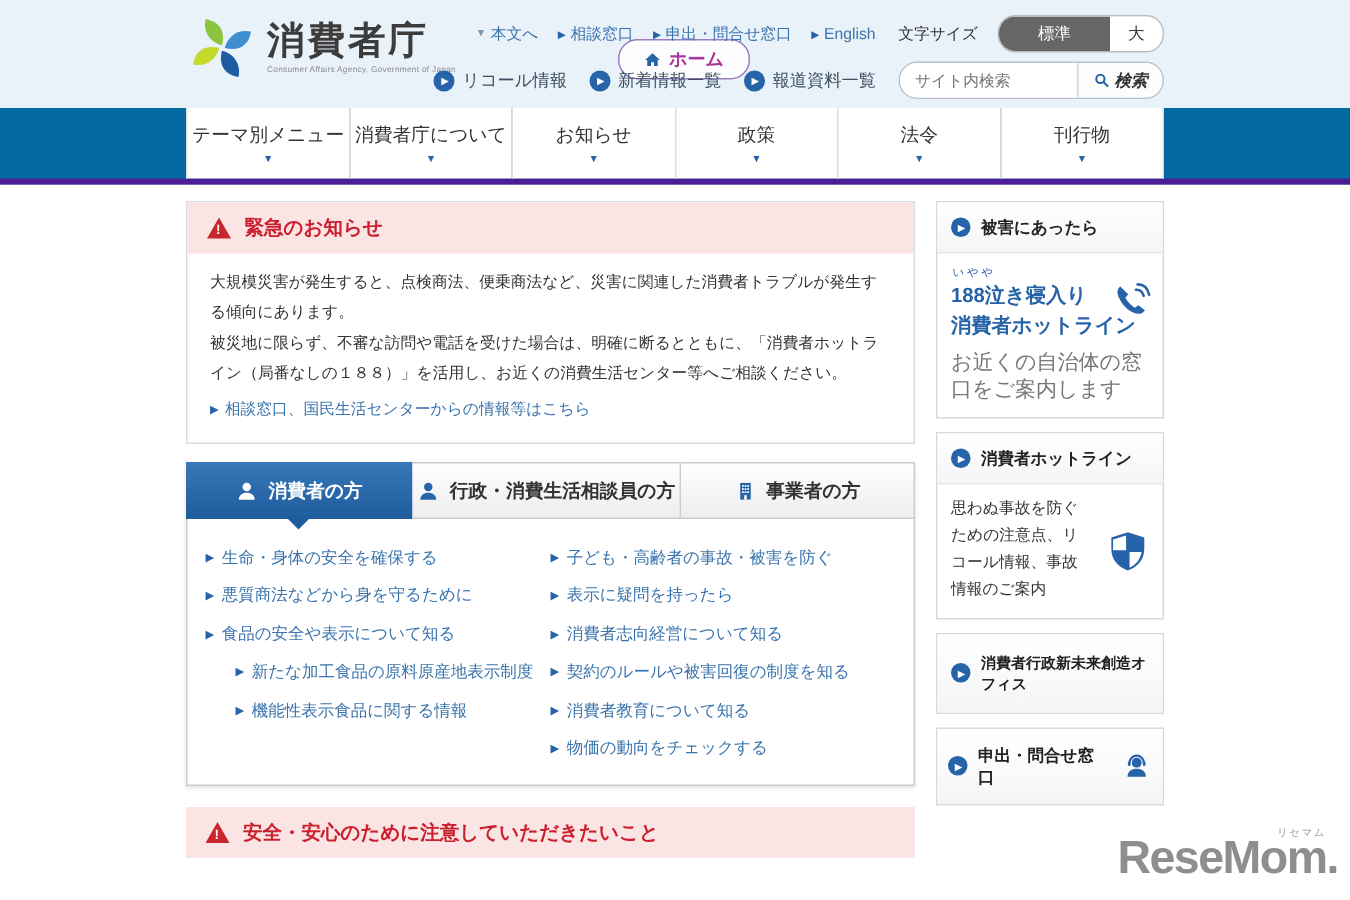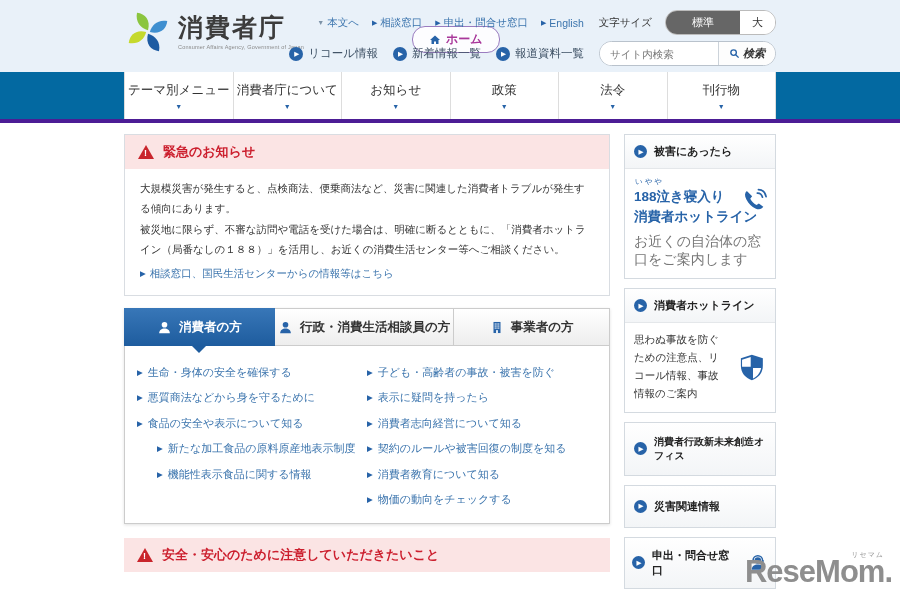--- a/index.html
+++ b/index.html
@@ -362,26 +362,20 @@
         </div>
       </div>
 
       <div class="sb-box">
         <div class="sb-header" style="font-size:10px; padding:12px 9px;">
           <span class="play"></span>
           <span>消費者行政新未来創造オフィス</span>
         </div>
       </div>
 
-      <div class="sb-box">
-        <div class="sb-header" style="padding:13px 9px;">
-          <span class="play"></span>
-          <span>災害関連情報</span>
-        </div>
-      </div>
 
       <div class="sb-box">
         <div class="sb-header" style="padding:10px 7px;">
           <span class="play"></span>
           <span>申出・問合せ窓口</span>
           <span class="spacer"></span>
           <svg width="21" height="21" viewBox="0 0 24 24" fill="#2763a8">
             <circle cx="12" cy="9.5" r="4"></circle>
             <path d="M4.5,21 c0-4.5 3.5-6.5 7.5-6.5 s7.5,2 7.5,6.5 Z"></path>
             <path d="M6.2,9.5 a5.8,5.8 0 0 1 11.6,0" fill="none" stroke="#2763a8" stroke-width="1.8"></path>

